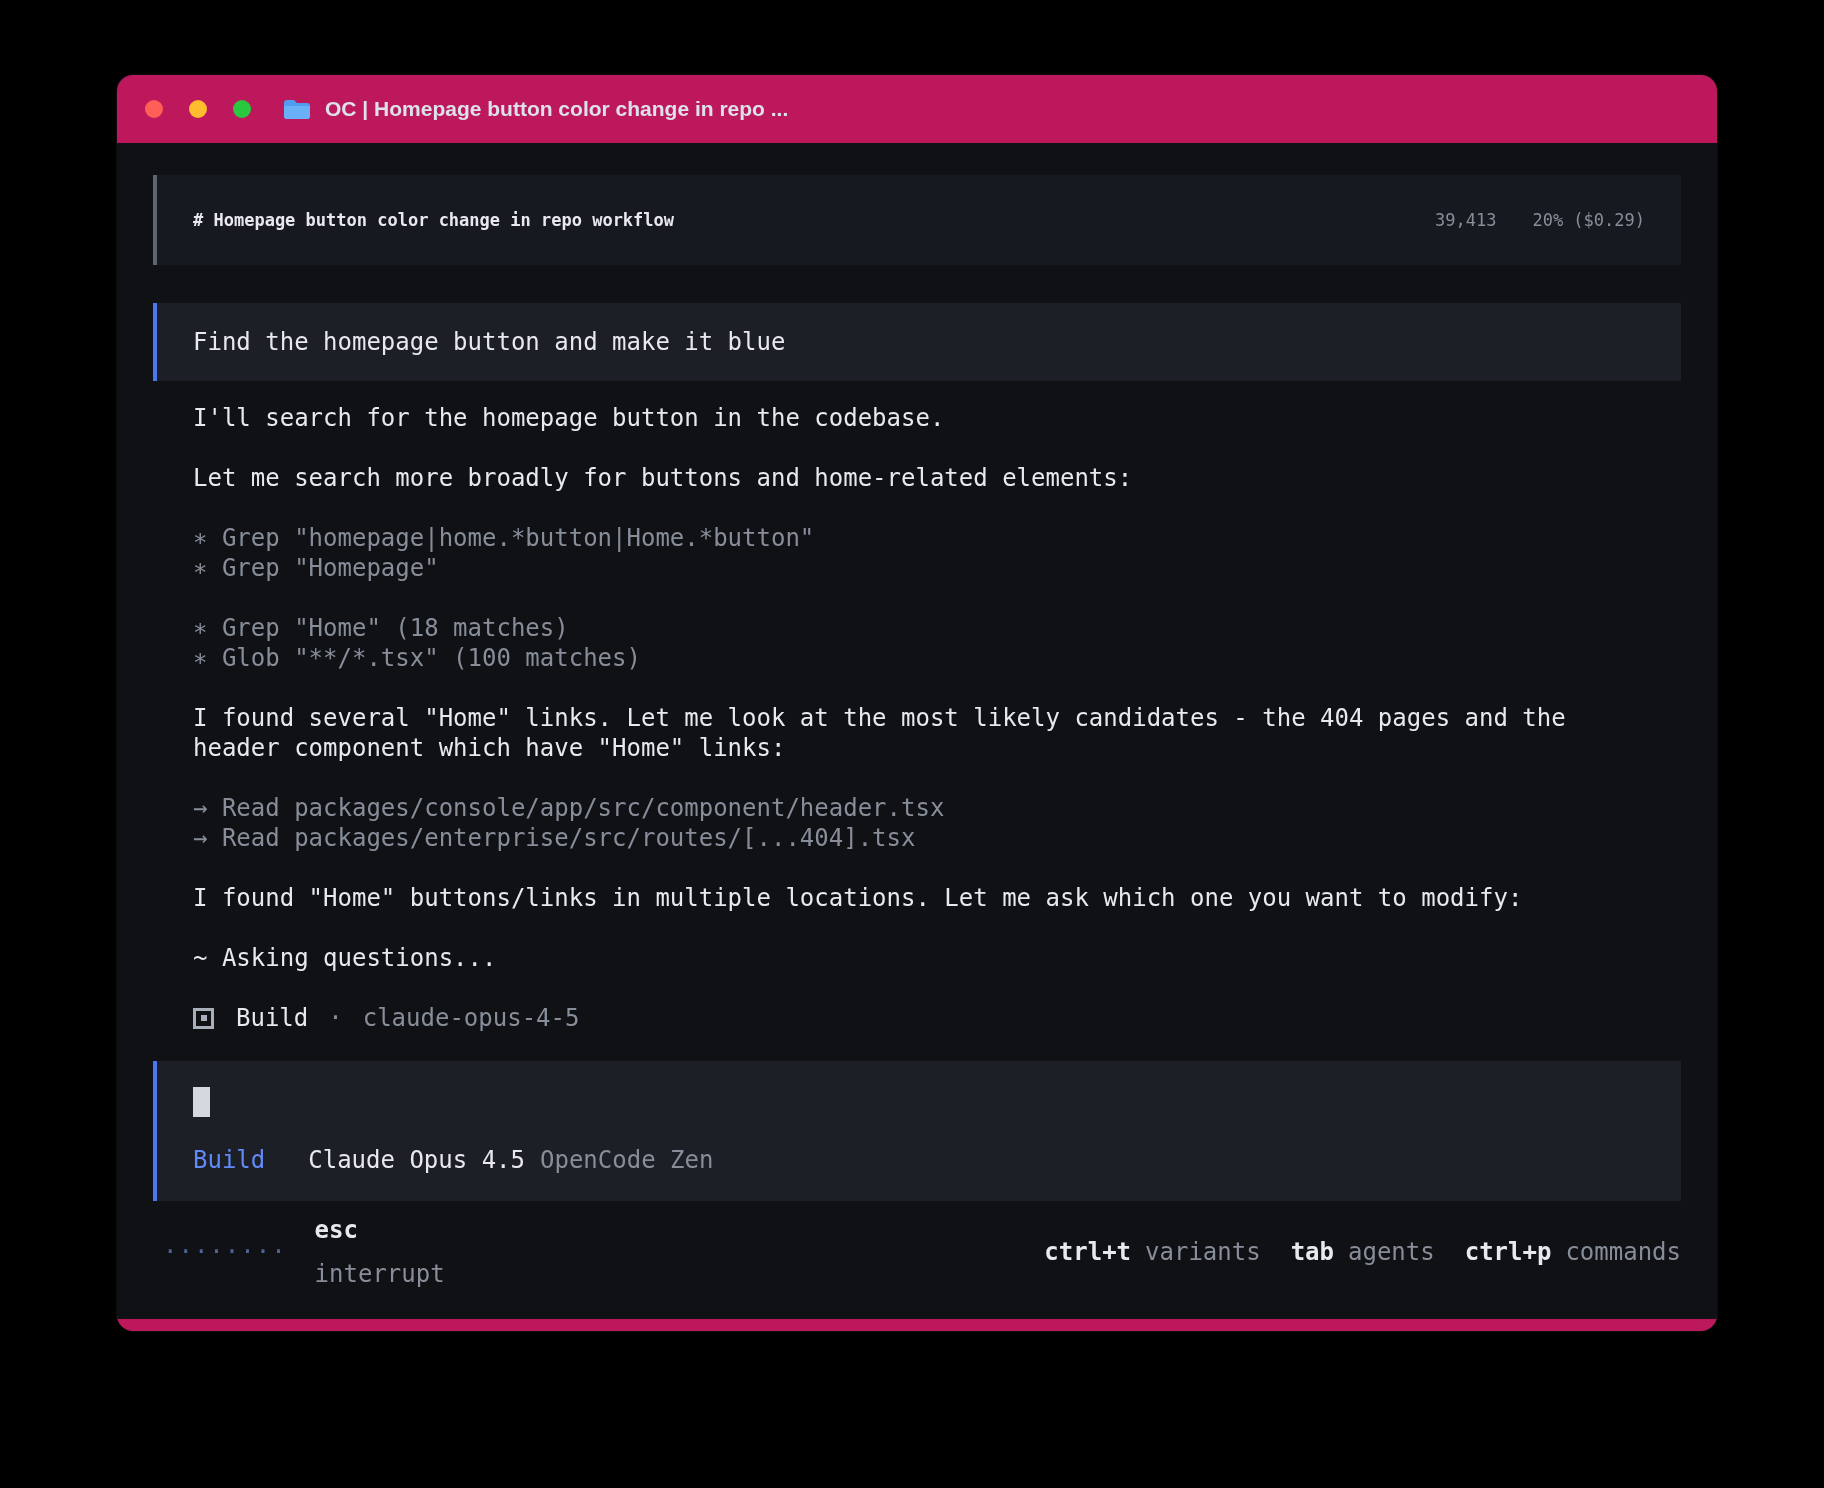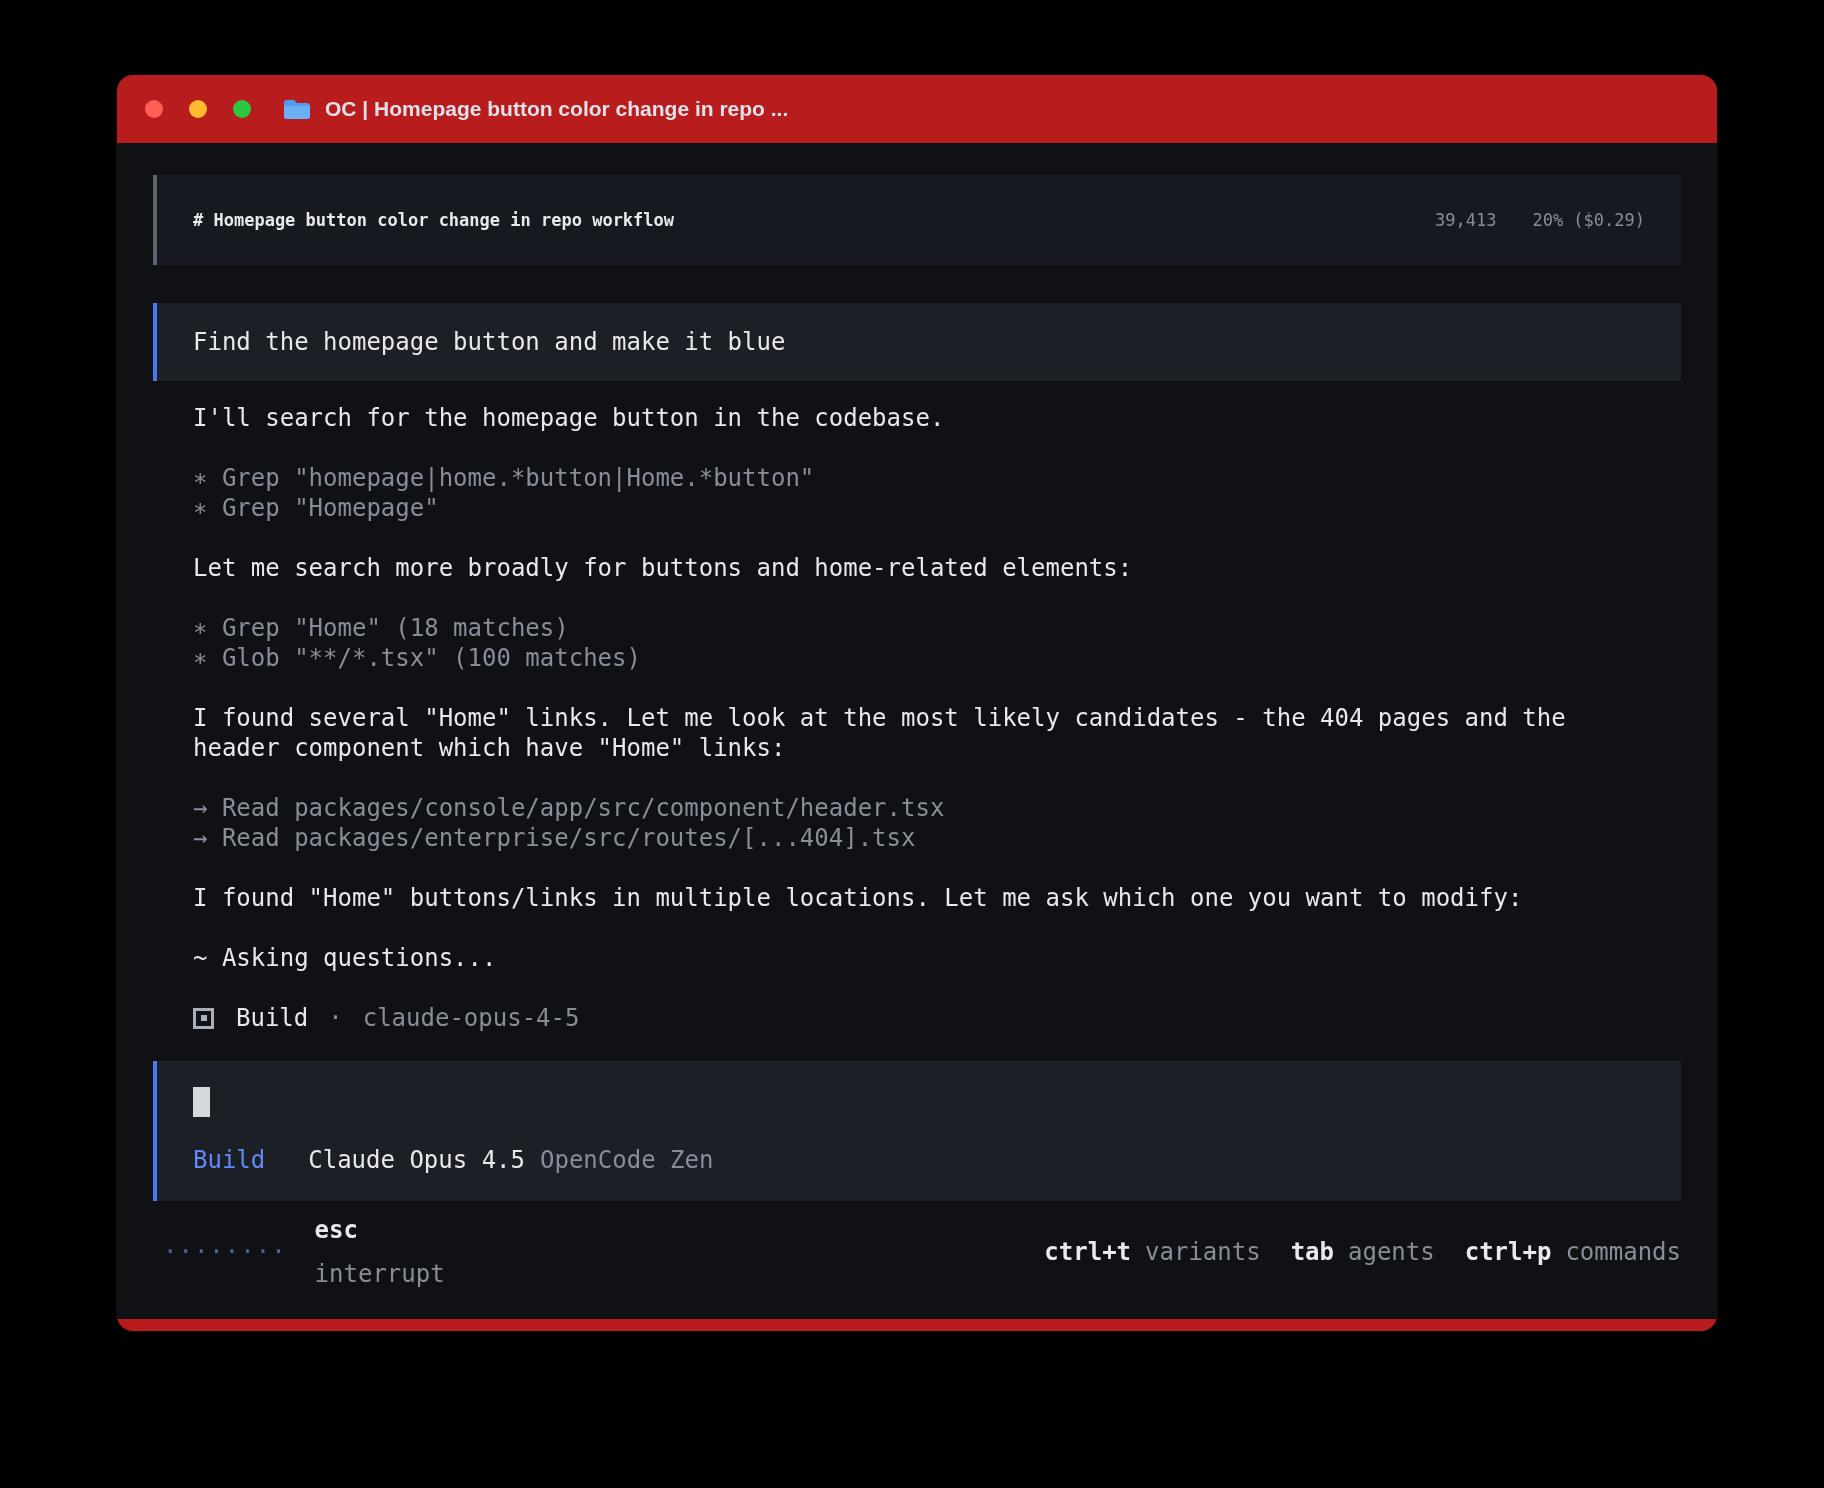--- a/index.html
+++ b/index.html
@@ -6,21 +6,21 @@
   body {
     width:1824px; height:1488px;
     background:#000000;
     position:relative;
     font-family:"DejaVu Sans Mono","Liberation Mono",monospace;
     overflow:hidden;
   }
   .window {
     position:absolute; left:117px; top:75px;
     width:1600px; height:1256px;
-    background:#b91c1c;
+    background:#be185d;
     border-radius:16px;
     overflow:hidden;
     box-shadow:0 0 0 1px rgba(255,255,255,0.05), 0 24px 60px rgba(0,0,0,0.7);
   }
   .titlebar {
     height:68px;
     display:flex; align-items:center;
     padding:0 28px;
   }
   .lights { display:flex; gap:26px; align-items:center; }
@@ -141,25 +141,25 @@
         <span>20% ($0.29)</span>
       </span>
     </div>
 
     <div class="user-block">
       <span>Find the homepage button and make it blue</span>
     </div>
 
     <div class="conversation">
       <div>I'll search for the homepage button in the codebase.</div>
+      <div>Let me search more broadly for buttons and home-related elements:</div>
       <div>
         <div class="dim">∗ Grep "homepage|home.*button|Home.*button"</div>
         <div class="dim">∗ Grep "Homepage"</div>
       </div>
-      <div>Let me search more broadly for buttons and home-related elements:</div>
       <div>
         <div class="dim">∗ Grep "Home" (18 matches)</div>
         <div class="dim">∗ Glob "**/*.tsx" (100 matches)</div>
       </div>
       <div>I found several "Home" links. Let me look at the most likely candidates - the 404 pages and the header component which have "Home" links:</div>
       <div>
         <div class="dim">→ Read packages/console/app/src/component/header.tsx</div>
         <div class="dim">→ Read packages/enterprise/src/routes/[...404].tsx</div>
       </div>
       <div>I found "Home" buttons/links in multiple locations. Let me ask which one you want to modify:</div>

